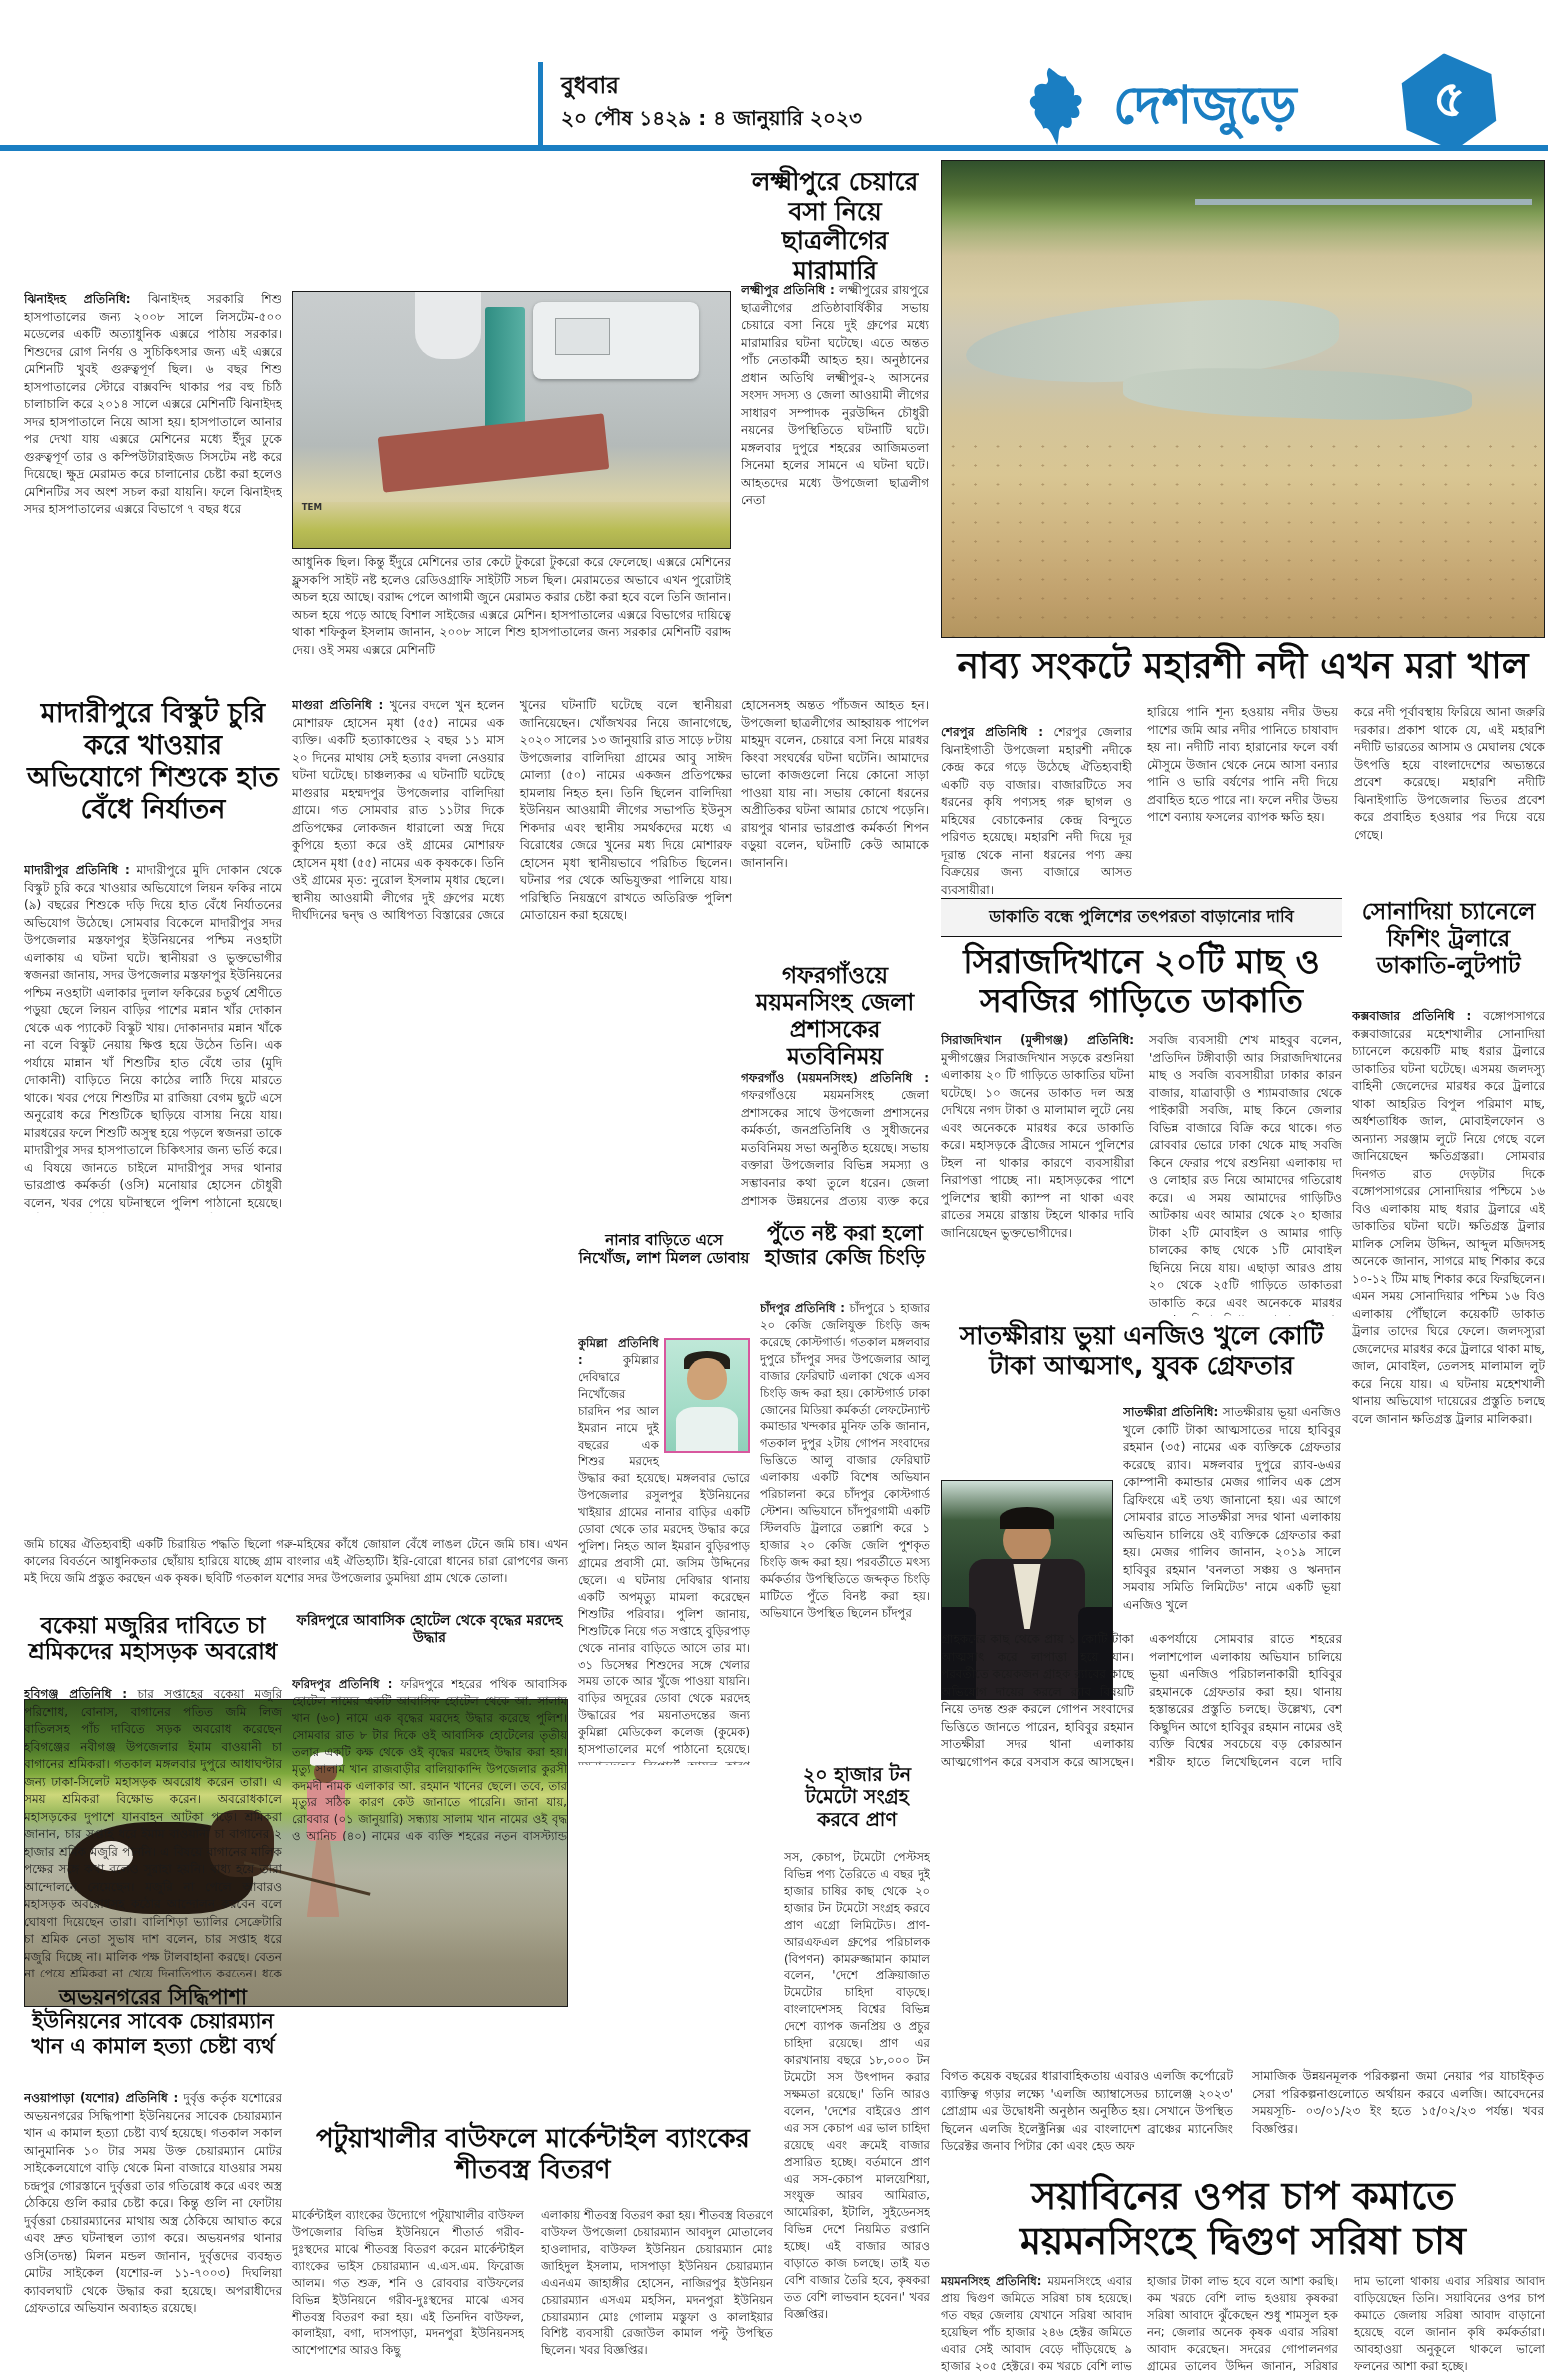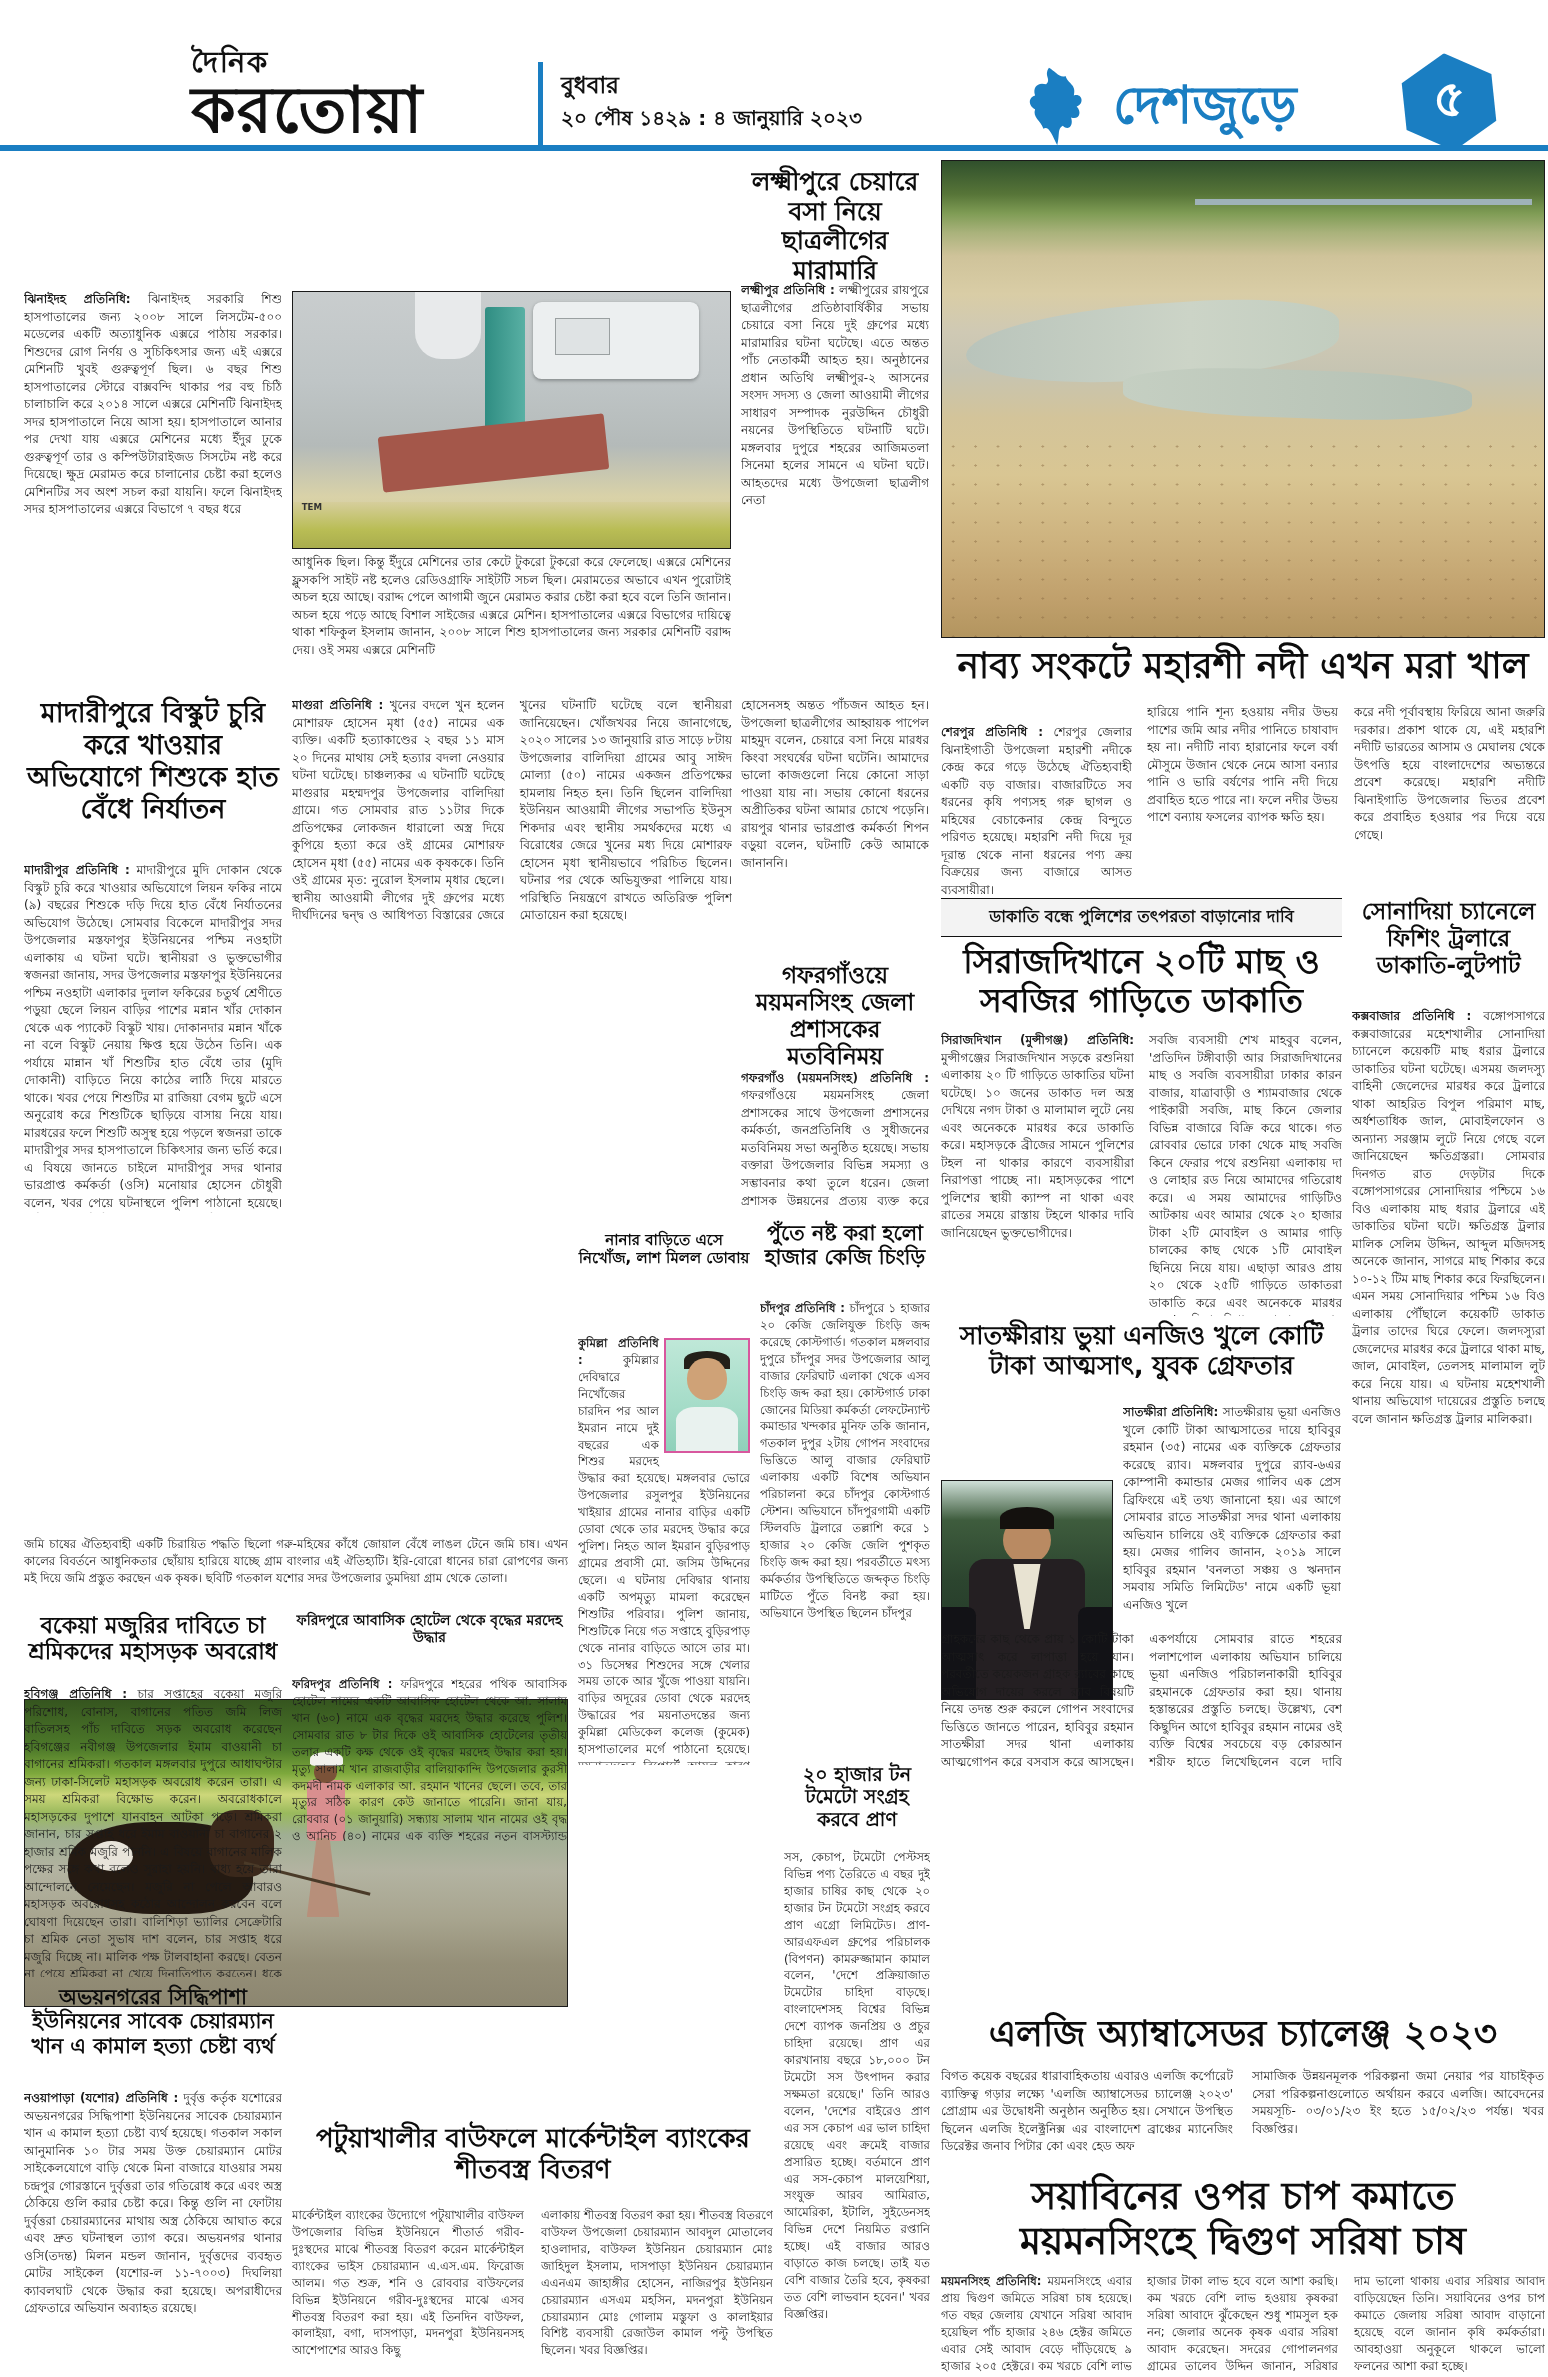--- a/index.html
+++ b/index.html
@@ -29,24 +29,20 @@
   .ph-layer{position:absolute;}
   .sil{position:absolute;background:#17171c;border-radius:8.6px 8.6px 0 0;}
   .head{position:absolute;background:#a87b55;border-radius:50%;}
   .caption{font-size:11.6px;text-align:justify;line-height:1.45;color:#151515;overflow:hidden;}
 </style>
 </head>
 <body>
 
 <div class="page">
 
-  <div class="abs" style="left:191px;top:48px;width:335px;">
-    <div class="logo-top">দৈনিক</div>
-    <div class="logo-main">করতোয়া</div>
-  </div>
   <div class="abs vrule" style="left:538px;top:62px;width:5.2px;height:84px;"></div>
   <div class="abs weekday" style="left:561px;top:67px;">বুধবার</div>
   <div class="abs dateline" style="left:561px;top:103px;">২০ পৌষ ১৪২৯ : ৪ জানুয়ারি ২০২৩</div>
 
   <div class="abs" style="left:1017px;top:65px;width:86px;height:83px;">
     <svg viewBox="0 0 60 60" width="86" height="83">
         <path d="M22 2 C18 8 24 10 20 14 C14 12 10 16 12 22 C6 24 8 30 12 32 C10 38 16 40 18 46 C22 44 24 50 28 58 C30 50 28 46 32 44 C36 48 40 44 38 38 C44 40 46 34 42 30 C48 28 46 20 40 22 C42 14 36 14 34 8 C30 10 26 4 22 2 Z" fill="#1a7ec2"></path>
       </svg>
   </div>
   <div class="abs section-title" style="left:1113px;top:79px;">দেশজুড়ে</div>
@@ -219,21 +215,20 @@
   </div>
 
   <div class="abs" style="left:24px;top:1985px;width:258px;height:391px;">
     <div class="hl" style="font-size:20.6px;height:105px;">অভয়নগরের সিদ্ধিপাশা ইউনিয়নের সাবেক চেয়ারম্যান খান এ কামাল হত্যা চেষ্টা ব্যর্থ</div>
     <div class="body b14" style="height:282px;">
       <span class="byline">নওয়াপাড়া (যশোর) প্রতিনিধি :</span>
       <span>দুর্বৃত্ত কর্তৃক যশোরের অভয়নগরের সিদ্ধিপাশা ইউনিয়নের সাবেক চেয়ারম্যান খান এ কামাল হত্যা চেষ্টা ব্যর্থ হয়েছে। গতকাল সকাল আনুমানিক ১০ টার সময় উক্ত চেয়ারম্যান মোটর সাইকেলযোগে বাড়ি থেকে মিনা বাজারে যাওয়ার সময় চন্দ্রপুর গোরস্তানে দুর্বৃত্তরা তার গতিরোধ করে এবং অস্ত্র ঠেকিয়ে গুলি করার চেষ্টা করে। কিন্তু গুলি না ফোটায় দুর্বৃত্তরা চেয়ারম্যানের মাথায় অস্ত্র ঠেকিয়ে আঘাত করে এবং দ্রুত ঘটনাস্থল ত্যাগ করে। অভয়নগর থানার ওসি(তদন্ত) মিলন মন্ডল জানান, দুর্বৃত্তদের ব্যবহৃত মোটর সাইকেল (যশোর-ল ১১-৭০০৩) দিঘলিয়া ক্যাবলঘাট থেকে উদ্ধার করা হয়েছে। অপরাধীদের গ্রেফতারে অভিযান অব্যাহত রয়েছে।</span>
     </div>
   </div>
 
-  <div class="abs hl" style="left:941px;top:2013px;width:604px;font-size:36px;">এলজি অ্যাম্বাসেডর চ্যালেঞ্জ ২০২৩</div>
   <div class="abs" style="left:941px;top:2068px;width:604px;height:101px;">
     <div class="abs body b14" style="left:0;top:0;width:292px;height:101px;">বিগত কয়েক বছরের ধারাবাহিকতায় এবারও এলজি কর্পোরেট ব্যাক্তিত্ব গড়ার লক্ষ্যে 'এলজি অ্যাম্বাসেডর চ্যালেঞ্জ ২০২৩' প্রোগ্রাম এর উদ্বোধনী অনুষ্ঠান অনুষ্ঠিত হয়। সেখানে উপস্থিত ছিলেন এলজি ইলেক্ট্রনিক্স এর বাংলাদেশ ব্রাঞ্চের ম্যানেজিং ডিরেক্টর জনাব পিটার কো এবং হেড অফ</div>
     <div class="abs body b14" style="left:311px;top:0;width:292px;height:101px;">সামাজিক উন্নয়নমূলক পরিকল্পনা জমা নেয়ার পর যাচাইকৃত সেরা পরিকল্পনাগুলোতে অর্থায়ন করবে এলজি। আবেদনের সময়সূচি- ০৩/০১/২৩ ইং হতে ১৫/০২/২৩ পর্যন্ত। খবর বিজ্ঞপ্তির।</div>
   </div>
 
   <div class="abs hl" style="left:941px;top:2174px;width:604px;font-size:38px;height:91px;">সয়াবিনের ওপর চাপ কমাতে ময়মনসিংহে দ্বিগুণ সরিষা চাষ</div>
   <div class="abs" style="left:941px;top:2273px;width:604px;height:101px;">
     <div class="abs body b13" style="left:0;top:0;width:191px;height:101px;">
       <span class="byline">ময়মনসিংহ প্রতিনিধি:</span>
       <span>ময়মনসিংহে এবার প্রায় দ্বিগুণ জমিতে সরিষা চাষ হয়েছে। গত বছর জেলায় যেখানে সরিষা আবাদ হয়েছিল পাঁচ হাজার ২৪৬ হেক্টর জমিতে এবার সেই আবাদ বেড়ে দাঁড়িয়েছে ৯ হাজার ২০৫ হেক্টরে। কম খরচে বেশি লাভ হওয়ায় কৃষকরা সরিষা</span>

